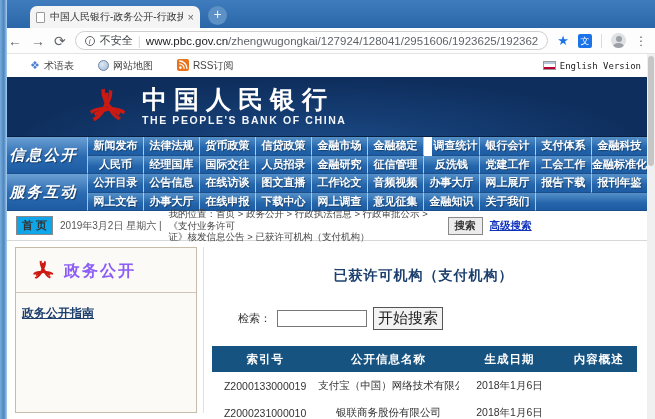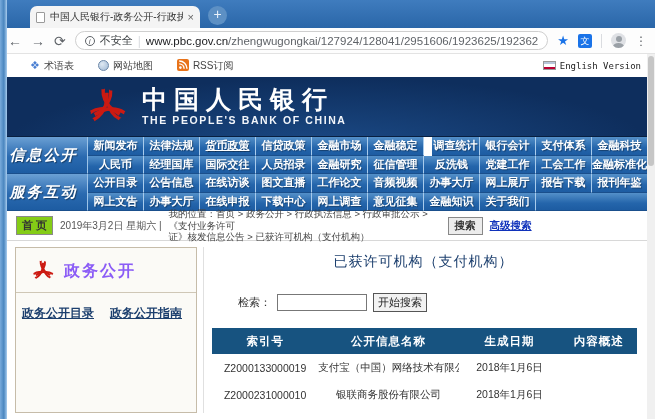--- a/index.html
+++ b/index.html
@@ -61,21 +61,21 @@
   .nav-group { grid-column:1; display:flex; align-items:center; justify-content:center; color:#fff; font-size:15px; font-weight:bold;
     font-style:italic; letter-spacing:2px; background:linear-gradient(180deg,#6ba0d4,#2a6ab0 55%,#1d5ca2); border-right:1px solid #9cc3e8;
     border-bottom:1px solid #1a4f8c; text-shadow:1px 1px 1px rgba(0,0,0,.4); }
   .nav-cell { display:flex; align-items:center; justify-content:center; font-size:11px; font-weight:bold; color:#fff;
     background:linear-gradient(180deg,#5490c9,#2465ab 60%,#1d5ca2); border-bottom:1px solid #1a4f8c; text-shadow:1px 1px 1px rgba(0,0,0,.35);
     white-space:nowrap; overflow:hidden; cursor:pointer; }
   .nav-cell.hasitem { border-right:1px solid #a8cbec; }
 
   
   .crumbbar { height:30px; background:#fff; border-bottom:1px solid #d8d8d8; display:flex; align-items:center; padding:0 10px 0 16px; gap:7px; }
-  .homebtn { border:1px solid #8a8a8a; padding:1px 5px; font-size:11px; font-weight:bold; color:#333; background:#84cc16; white-space:nowrap; }
+  .homebtn { border:1px solid #8a8a8a; padding:1px 5px; font-size:11px; font-weight:bold; color:#333; background:#0ea5e9; white-space:nowrap; }
   .crumb-date { font-size:10px; color:#555; white-space:nowrap; }
   .crumb-loc { width:272px; font-size:9.5px; color:#444; line-height:1.25; }
   .crumb-search { width:132px; height:17px; border:1px solid #777; font-size:9.5px; padding:0 3px; color:#333; }
   .searchbtn { border:1px solid #888; background:#ececec; font-size:10.5px; font-weight:bold; color:#333; padding:1px 6px; white-space:nowrap; }
   .advsearch { font-size:10.5px; font-weight:bold; color:#1133bb; text-decoration:underline; white-space:nowrap; cursor:pointer; }
 
   
   .pagebody { display:flex; padding:6px 12px 0 15px; gap:6px; height:172px; }
   .sidebar { width:182px; flex:none; background:#fbfaf6; border:1px solid #c6bca9; padding:8px 0 0 0; }
   .sb-head { display:flex; align-items:center; gap:8px; padding:2px 10px 8px 14px; border-bottom:1px solid #cfc7b6; }
@@ -83,25 +83,25 @@
   .sb-title { font-size:16px; font-weight:bold; color:#8b5cf6; letter-spacing:2px; }
   .sb-toplinks { display:flex; gap:16px; padding:12px 4px 10px 6px; }
   .sb-toplink { font-size:12px; font-weight:bold; color:#1c3f6e; text-decoration:underline; cursor:pointer; white-space:nowrap; }
   .sb-section-h { font-size:12.5px; font-weight:bold; color:#1c3f6e; padding:6px 0 4px 38px; letter-spacing:1px; }
   .sb-item { display:flex; align-items:center; gap:5px; padding:2.5px 0 2.5px 40px; }
   .tri { width:0; height:0; border-left:4px solid #c00; border-top:3.5px solid transparent; border-bottom:3.5px solid transparent; flex:none; }
   .sb-item a { font-size:11px; color:#3a5b85; text-decoration:underline; cursor:pointer; }
 
   
   .main { flex:1; background:#fff; border-left:1px solid #e0e0e0; padding-top:2px; }
-  .main-title { text-align:center; font-size:14px; font-weight:normal; color:#1c3f6e; letter-spacing:1px; margin-top:4px; }
+  .main-title { text-align:center; font-size:14px; font-weight:bold; color:#1c3f6e; letter-spacing:1px; margin-top:18px; }
   .filter-row { display:flex; align-items:center; gap:6px; margin:22px 0 0 34px; }
   .filter-label { font-size:11px; color:#333; }
   .filter-input { width:90px; height:17px; border:1px solid #777; }
-  .filter-btn { border:1px solid #555; background:#f2f2f2; font-size:11px; color:#222; padding:1px 4px; white-space:nowrap; }
+  .filter-btn { border:1px solid #555; background:#f2f2f2; font-size:15px; color:#222; padding:1px 4px; white-space:nowrap; }
   table.lic { border-collapse:collapse; margin:16px 4px 0 8px; width:calc(100% - 14px); table-layout:fixed; }
   table.lic th { background:#175380; color:#fff; font-size:11.5px; font-weight:bold; height:26px; text-align:center; letter-spacing:1px; }
   table.lic td { font-size:10.5px; color:#333; height:27px; text-align:center; white-space:nowrap; overflow:hidden; }
   .c1{width:25%;} .c2{width:33%;} .c3{width:24%;} .c4{width:18%;}
 </style>
 </head>
 <body>
 
 <div class="frame-left"></div>
 <div class="scrollbar">
@@ -170,21 +170,21 @@
   <div>
     <div class="bank-cn">中国人民银行</div>
     <div class="bank-en">THE PEOPLE'S BANK OF CHINA</div>
   </div>
 </div>
 
 <div class="nav">
     <div class="nav-group" style="grid-row: 1 / span 2;">信息公开</div>
     <div class="nav-cell hasitem" style="grid-area: 1 / 2;">新闻发布</div>
     <div class="nav-cell hasitem" style="grid-area: 1 / 3;">法律法规</div>
-    <div class="nav-cell hasitem" style="grid-area: 1 / 4; text-decoration: underline;">货币政策</div>
+    <div class="nav-cell hasitem" style="grid-area: 1 / 4;">货币政策</div>
     <div class="nav-cell hasitem" style="grid-area: 1 / 5;">信贷政策</div>
     <div class="nav-cell hasitem" style="grid-area: 1 / 6;">金融市场</div>
     <div class="nav-cell hasitem" style="grid-area: 1 / 7;">金融稳定</div>
     <div class="nav-cell hasitem" style="grid-area: 1 / 8; margin-left: 8px;">调查统计</div>
     <div class="nav-cell hasitem" style="grid-area: 1 / 9;">银行会计</div>
     <div class="nav-cell hasitem" style="grid-area: 1 / 10;">支付体系</div>
     <div class="nav-cell hasitem" style="grid-area: 1 / 11;">金融科技</div>
     <div class="nav-cell hasitem" style="grid-area: 2 / 2;">人民币</div>
     <div class="nav-cell hasitem" style="grid-area: 2 / 3;">经理国库</div>
     <div class="nav-cell hasitem" style="grid-area: 2 / 4;">国际交往</div>
@@ -235,21 +235,20 @@
       <svg class="sb-emblem" viewBox="0 0 48 48">
         <g fill="#cc1a12" font-size="30" font-weight="bold" text-anchor="middle" font-family="'DejaVu Sans',sans-serif">
           <text x="24" y="33">人</text>
           <text x="24" y="33" transform="rotate(120 24 24)">人</text>
           <text x="24" y="33" transform="rotate(240 24 24)">人</text>
         </g>
       </svg>
       <span class="sb-title">政务公开</span>
     </div>
     <div class="sb-toplinks">
-      <span class="sb-toplink">政务公开目录</span>
       <span class="sb-toplink">政务公开指南</span>
     </div>
   </div>
 
   <div class="main">
     <div class="main-title">已获许可机构（支付机构）</div>
     <div class="filter-row">
       <span class="filter-label">检索：</span>
       <input class="filter-input" style="">
       <span class="filter-btn">开始搜索</span>

